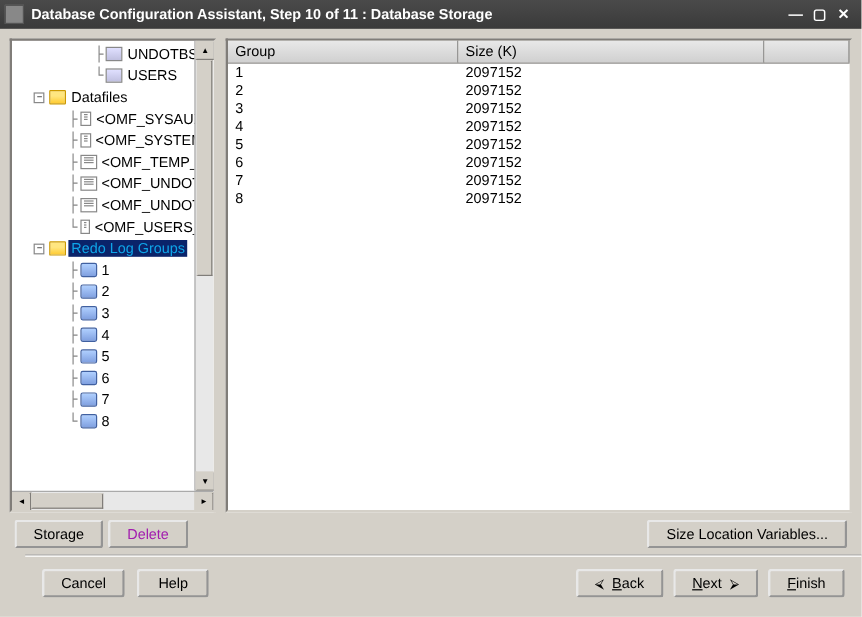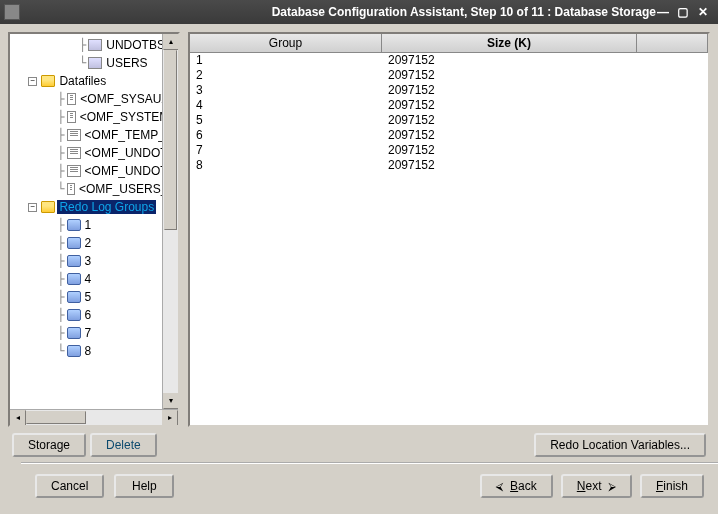--- a/index.html
+++ b/index.html
@@ -1,20 +1,20 @@
 <!DOCTYPE html>
 <html><head>
   <meta charset="utf-8">
   <style>
     * { box-sizing: border-box; margin: 0; padding: 0; }
     body { font-family: Arial, sans-serif; font-size: 12px; background: #d4d0c8; width: 718px; height: 514px; overflow: hidden; }
     
     .titlebar { background: linear-gradient(to bottom, #4a4a4a, #3a3a3a); color: white; height: 24px; display: flex; align-items: center; padding: 0 4px; font-weight: bold; }
     .titlebar-icon { width: 16px; height: 16px; background: #888; margin-right: 6px; border: 1px solid #555; }
-    .titlebar-title { flex: 1; text-align: right; font-size: 12px; }
+    .titlebar-title { flex: 1; text-align: left; font-size: 12px; }
     .titlebar-controls { display: flex; gap: 6px; padding-right: 4px; }
     .titlebar-btn { width: 14px; height: 14px; color: white; cursor: pointer; text-align: center; line-height: 14px; font-weight: bold; }
     
     .content { padding: 8px; height: 438px; }
     .main-area { display: flex; gap: 8px; height: 395px; }
     
     .tree-panel { width: 172px; background: white; border: 2px inset #d4d0c8; overflow: hidden; position: relative; }
     .tree-scroll { overflow: hidden; width: 100%; height: calc(100% - 16px); }
     .tree-inner { padding: 2px 0 2px 2px; }
     .tree-item { display: flex; align-items: center; height: 18px; white-space: nowrap; cursor: pointer; padding-left: 2px; }
@@ -33,40 +33,40 @@
     .vscroll { position: absolute; right: 0; top: 0; bottom: 16px; width: 16px; background: #e8e8e8; border-left: 1px solid #aaa; }
     .hscroll { position: absolute; left: 0; right: 0; bottom: 0; height: 16px; background: #e8e8e8; border-top: 1px solid #aaa; display: flex; }
     .scroll-btn { width: 16px; height: 16px; background: #d4d0c8; border: 1px outset #d4d0c8; font-size: 8px; text-align: center; line-height: 14px; }
     .vscroll .scroll-btn:first-child { position: absolute; top: 0; }
     .vscroll .scroll-btn:last-child { position: absolute; bottom: 0; }
     .vscroll-thumb { position: absolute; left: 1px; right: 1px; top: 16px; height: 180px; background: #d4d0c8; border: 1px outset #d4d0c8; }
     .hscroll-track { flex: 1; position: relative; }
     .hscroll-thumb { position: absolute; top: 1px; bottom: 1px; left: 0; width: 60px; background: #d4d0c8; border: 1px outset #d4d0c8; }
     
     .table-panel { flex: 1; background: white; border: 2px inset #d4d0c8; display: flex; flex-direction: column; }
-    .table-header { display: flex; background: #d4d0c8; border-bottom: 1px solid #888; text-align: center; }
+    .table-header { display: flex; background: #d4d0c8; border-bottom: 1px solid #888; }
     .th { padding: 2px 6px; border-right: 1px solid #888; background: linear-gradient(to bottom, #e8e8e8, #d0d0d0); height: 18px; }
     .th1 { width: 192px; }
-    .th2 { width: 255px; font-weight: bold; }
+    .th2 { width: 255px; }
     .th3 { flex: 1; }
     .table-body { flex: 1; overflow: auto; }
     .tr { display: flex; height: 15px; }
     .td { padding: 0 6px; }
     .td1 { width: 192px; }
     .td2 { width: 255px; }
     
     .mid-buttons { display: flex; justify-content: space-between; padding: 6px 4px 0; }
     .left-btns { display: flex; gap: 4px; }
     
     .footer { border-top: 2px groove #fff; padding: 10px 14px; display: flex; justify-content: space-between; align-items: center; margin-left: 21px; }
     .footer-left { display: flex; gap: 10px; }
     .footer-right { display: flex; gap: 8px; align-items: center; }
     
     .btn { background: #d4d0c8; border: 2px outset #e8e8e8; padding: 3px 14px; cursor: pointer; border-radius: 3px; font-size: 12px; min-width: 60px; }
-    .btn.disabled { color: #0c4a6e; }
+    .btn.disabled { color: #a21caf; }
     .btn-wide { min-width: 140px; }
     .nav-arrow { font-size: 11px; }
     .underline { text-decoration: underline; }
   </style>
 </head>
 <body>
 
 <div class="titlebar">
   <div class="titlebar-icon"></div>
   <div class="titlebar-title">Database Configuration Assistant, Step 10 of 11 : Database Storage</div>
@@ -231,21 +231,21 @@
           </div>
       </div>
     </div>
   </div>
 
   <div class="mid-buttons">
     <div class="left-btns">
       <button class="btn">Storage</button>
       <button class="btn disabled">Delete</button>
     </div>
-    <button class="btn btn-wide">Redo Location Variables...</button>
+    <button class="btn btn-wide">Size Location Variables...</button>
   </div>
 </div>
 
 <div class="footer">
   <div class="footer-left">
     <button class="btn">Cancel</button>
     <button class="btn">Help</button>
   </div>
   <div class="footer-right">
     <button class="btn"><span class="nav-arrow">⮘</span>&nbsp;&nbsp;<span class="underline">B</span><span>ack</span></button>

